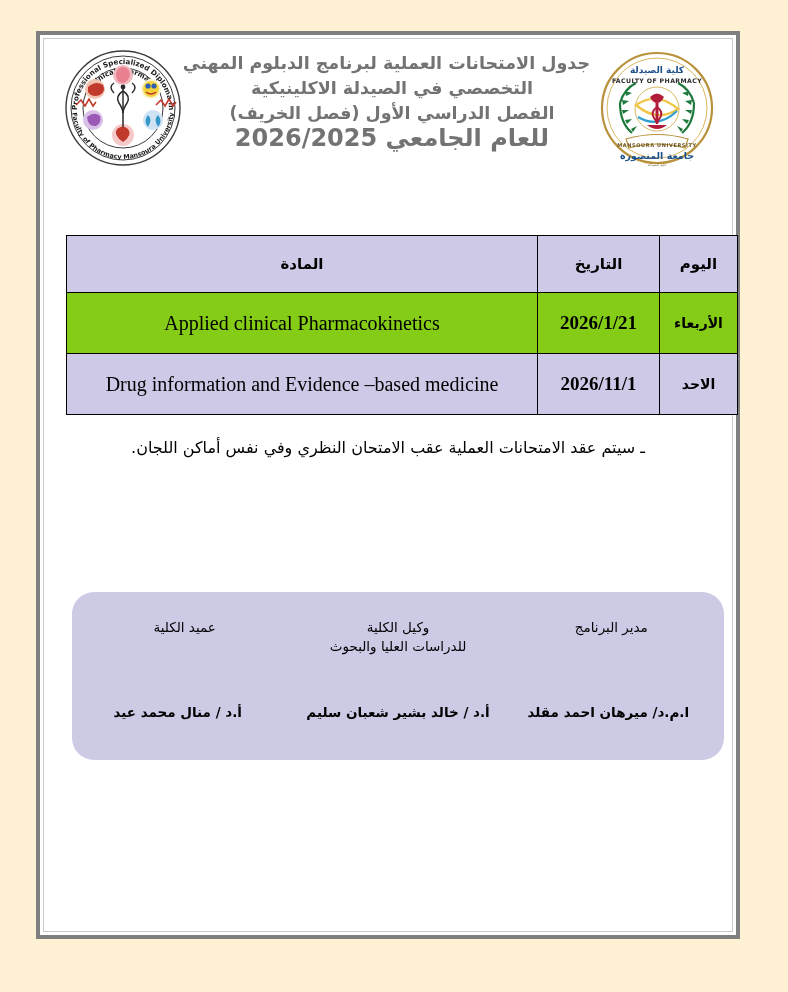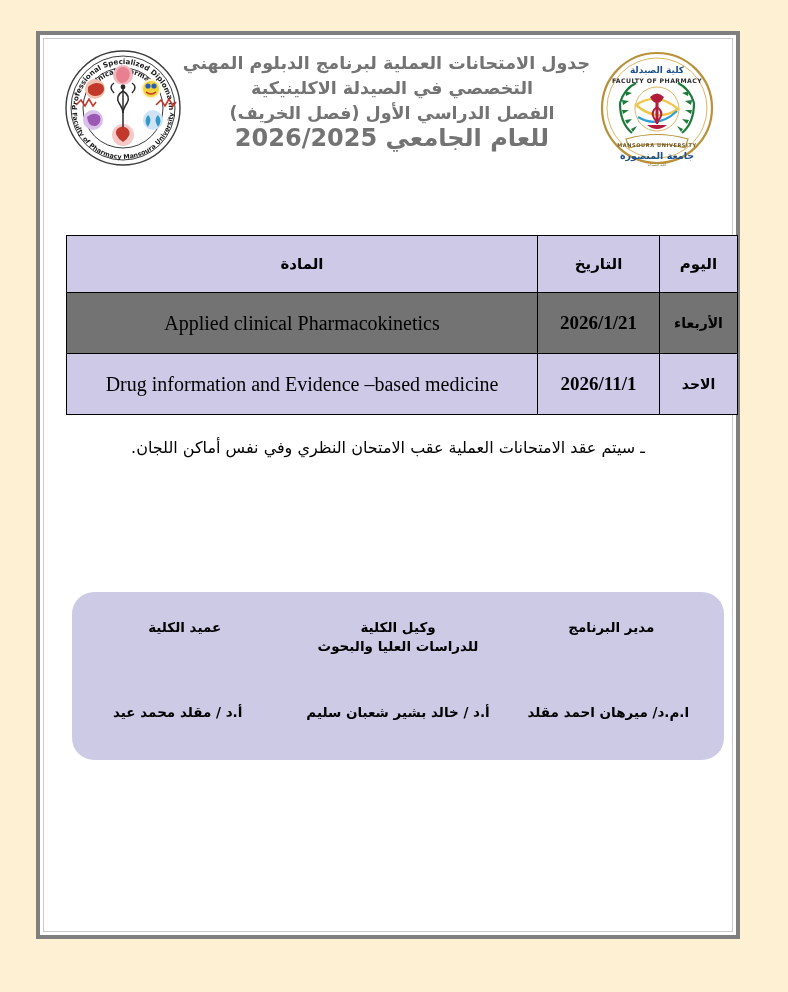--- a/index.html
+++ b/index.html
@@ -96,21 +96,21 @@
 
   tr.head-row td {
     background: #cfc9e8;
     height: 42px;
     font-family: "DejaVu Sans", "Liberation Sans", sans-serif;
     font-weight: bold;
     font-size: 15px;
     color: #000;
   }
   tr.body-row td { height: 46px; }
-  tr.row-white td { background: #737373; }
+  tr.row-white td { background: #84cc16; }
   tr.row-tint  td { background: #cfc9e8; }
 
   td.cell-day {
     font-family: "DejaVu Sans", "Liberation Sans", sans-serif;
     font-weight: bold;
     font-size: 14px;
   }
   td.cell-date {
     font-family: "Liberation Serif", serif;
     font-weight: bold;
@@ -151,21 +151,21 @@
     box-sizing: border-box;
     padding: 26px 6px 20px 6px;
   }
   .sign-col {
     flex: 1 1 0;
     text-align: center;
     position: relative;
   }
   .sign-role {
     font-family: "DejaVu Sans", "Liberation Sans", sans-serif;
-    font-weight: bold;
+    font-weight: normal;
     font-size: 13.5px;
     color: #000;
     line-height: 19px;
     min-height: 42px;
   }
   .sign-role .l2 { display: block; }
   .sign-name {
     position: absolute;
     left: 0;
     right: 0;
@@ -321,18 +321,18 @@
         <span>وكيل الكلية</span>
         <span class="l2">للدراسات العليا والبحوث</span>
       </div>
       <div class="sign-name">أ.د / خالد بشير شعبان سليم</div>
     </div>
     <div class="sign-col c-dean">
       <div class="sign-role">
         <span>عميد الكلية</span>
         <span class="l2"></span>
       </div>
-      <div class="sign-name">أ.د / مقلد محمد عيد</div>
+      <div class="sign-name">أ.د / منال محمد عيد</div>
     </div>
   </div>
 
 </div>
 </div>
 
 </body></html>

